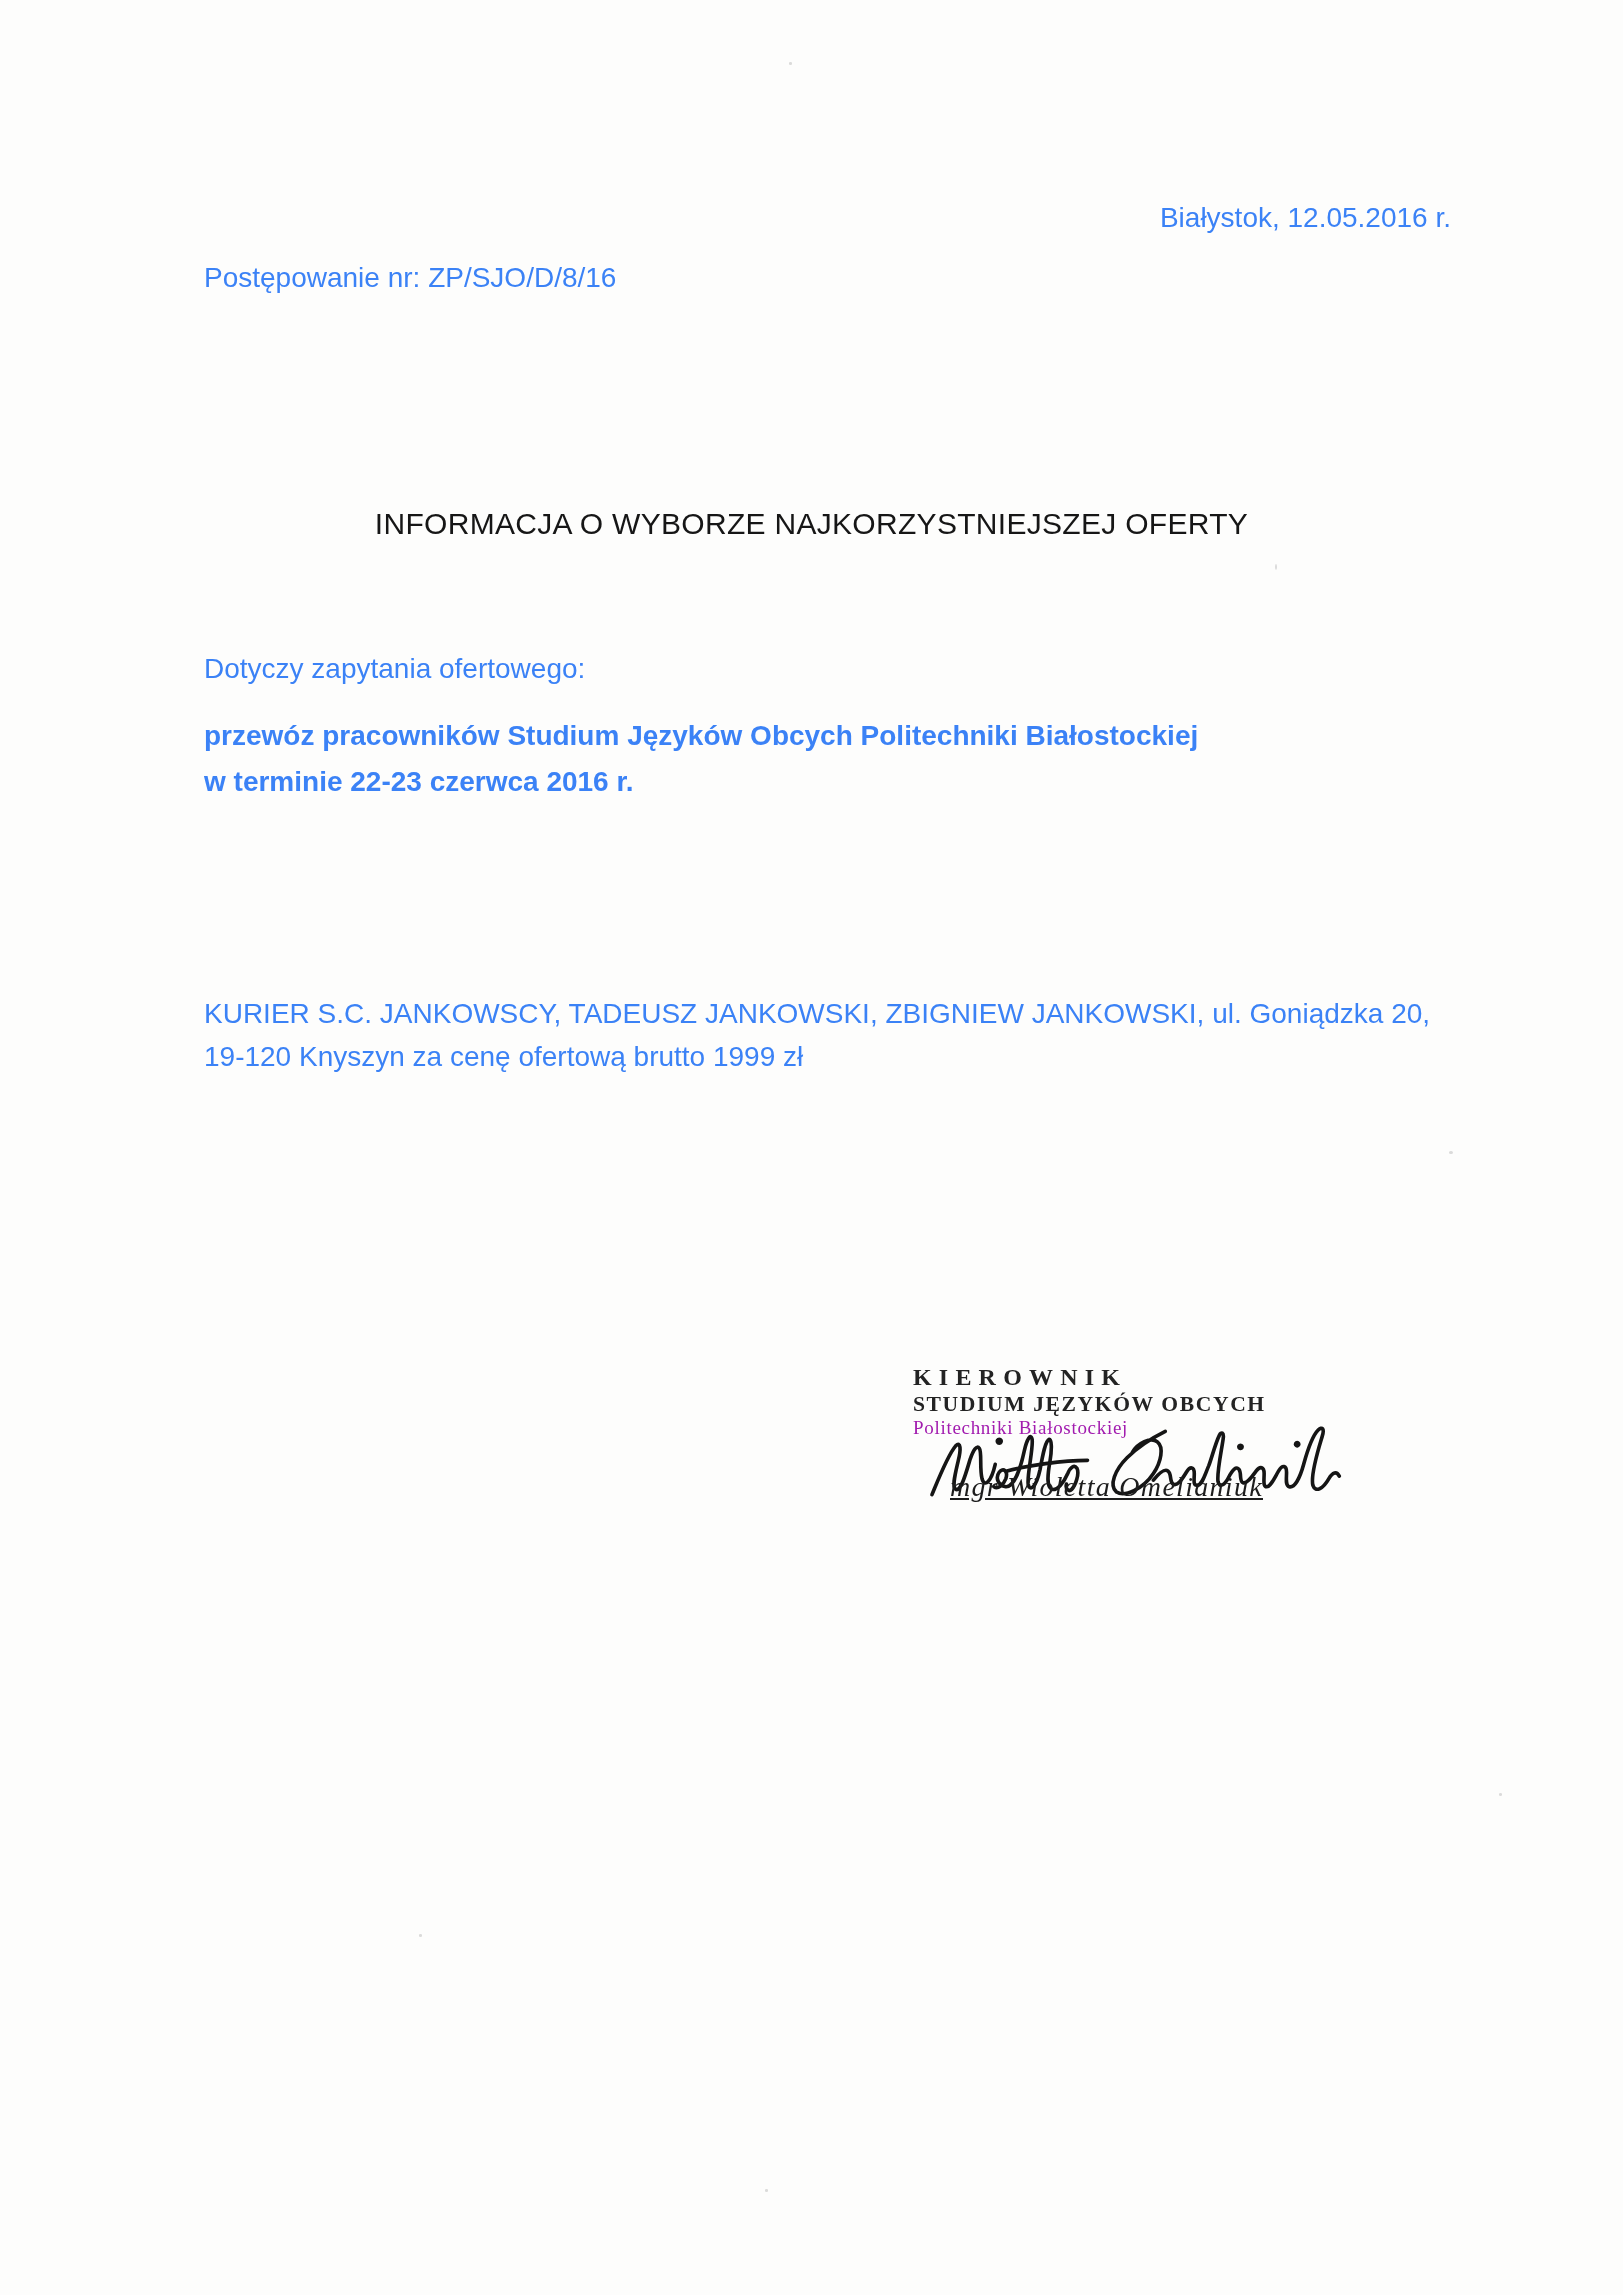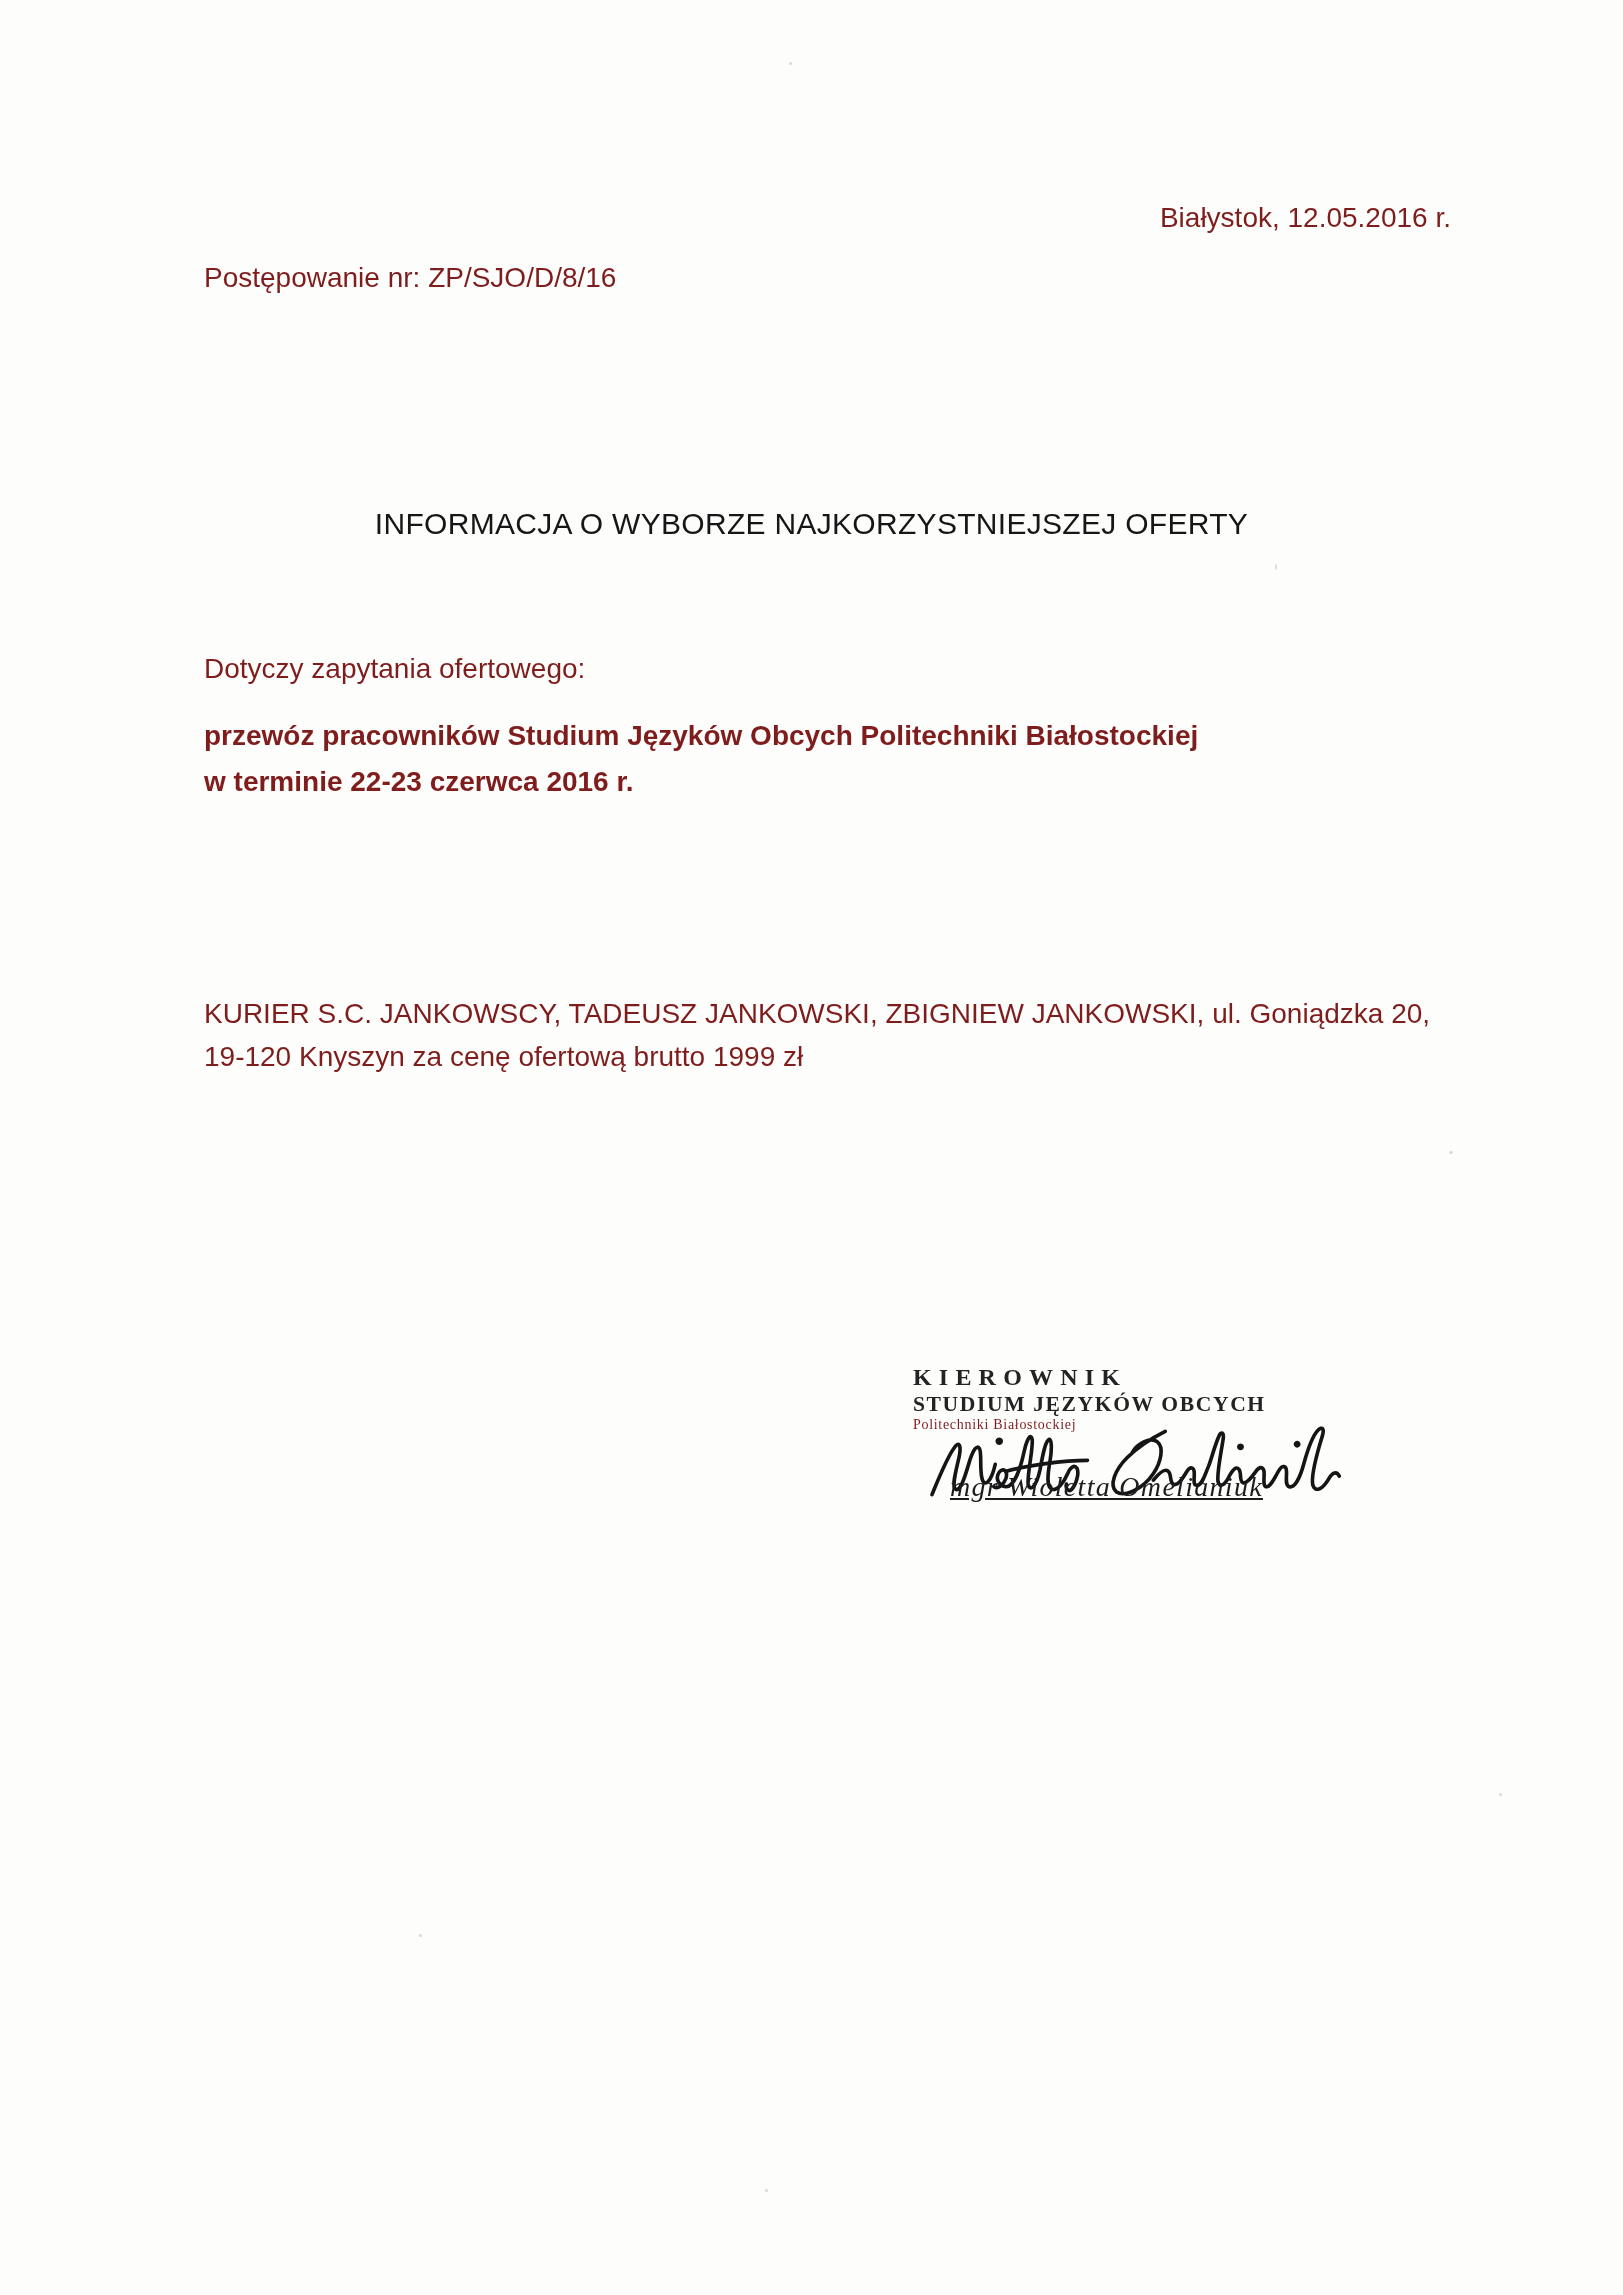--- a/index.html
+++ b/index.html
@@ -14,21 +14,21 @@
     background: #fdfdfc;
     color: #161616;
     font-family: "Liberation Sans", sans-serif;
     overflow: hidden;
   }
   .txt {
     position: absolute;
     font-size: 28px;
     line-height: 1.15;
     white-space: nowrap;
-    color: #7f1d1d;
+    color: #3b82f6;
   }
   .date-line     { top: 202px;  right: 172px; }
   .case-number   { top: 262px;  left: 204px; }
   .doc-title {
     top: 507px; left: 0; width: 1623px;
     text-align: center;
     font-weight: normal;
     font-size: 30px;
     letter-spacing: 0.3px;
     white-space: nowrap;
@@ -60,25 +60,25 @@
     line-height: 1.0;
   }
   .stamp-unit {
     font-size: 21.6px;
     font-weight: bold;
     letter-spacing: 1.6px;
     margin-top: 4.6px;
     line-height: 1.0;
   }
   .stamp-org {
-    font-size: 14px;
+    font-size: 19px;
     letter-spacing: 0.7px;
     margin-top: 3px;
     line-height: 1.0;
-    color: #7f1d1d;
+    color: #a21caf;
   }
   .sig-svg {
     position: absolute;
     top: 1422px;
     left: 928px;
     width: 435px;
     height: 82px;
   }
   .signed-name {
     position: absolute;

